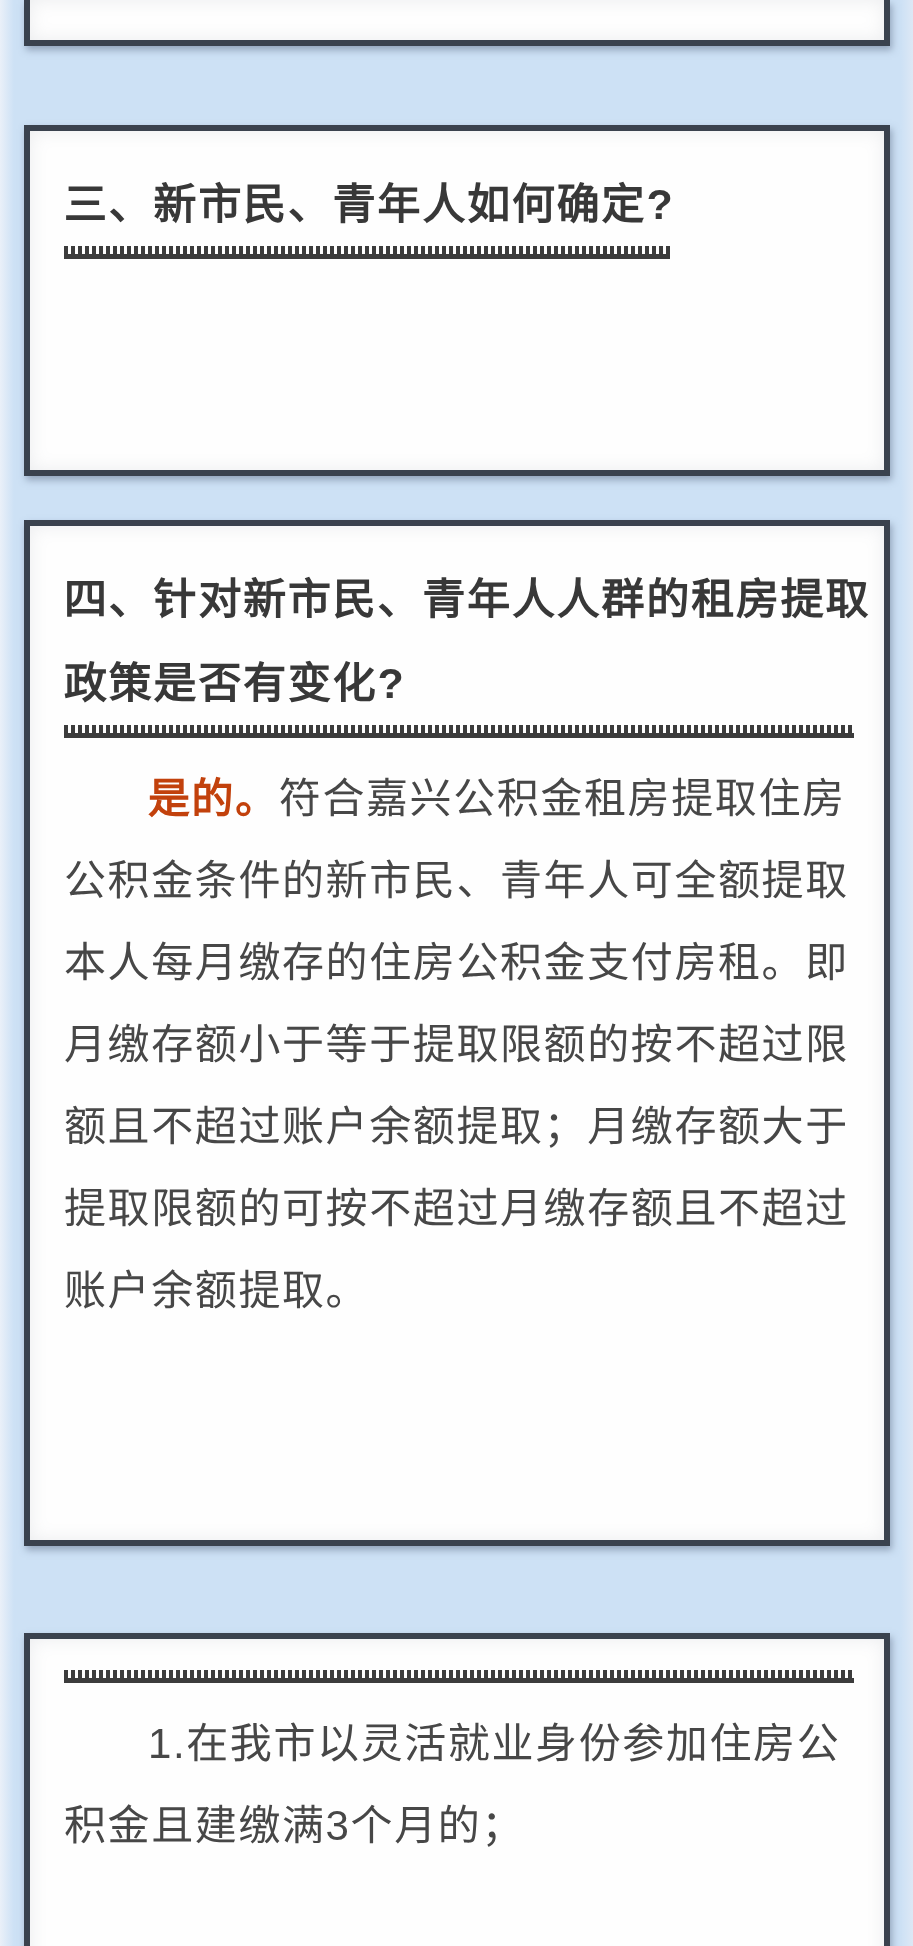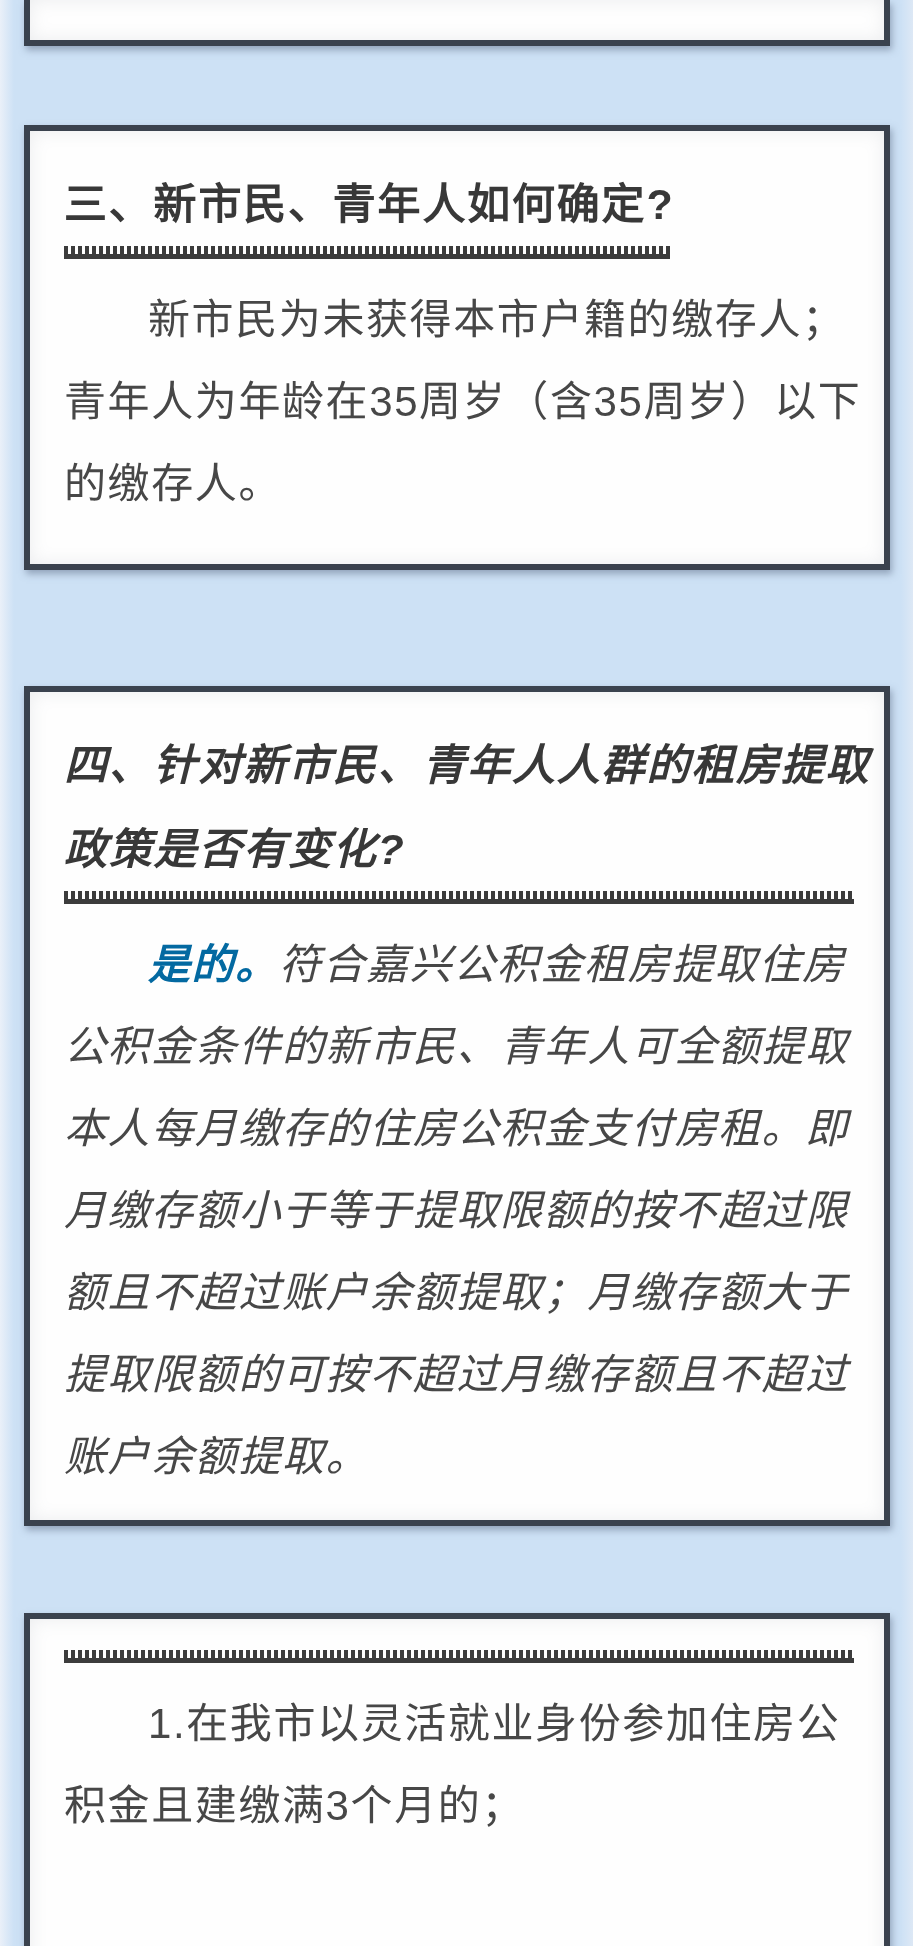--- a/index.html
+++ b/index.html
@@ -22,22 +22,22 @@
     background:#fefefe;
     border:6px solid var(--card-border);
     box-shadow:2px 4px 7px rgba(88,104,130,.5), inset 0 0 18px rgba(120,130,145,.14);
     padding:31px 10px 0 34px;
   }
   .card-partial{
     height:46px;
     border-top:none;
     padding:0;
   }
-  .card-q3{height:445px;margin-top:79px;}
-  .card-q4{height:840px;margin-top:116px;font-style:italic;}
+  .card-q3{height:351px;margin-top:79px;}
+  .card-q4{height:1026px;margin-top:44px;}
   .card-q5{height:507px;margin-top:87px;}
   h2.qa-title{
     margin:0;
     font-size:43px;
     line-height:84px;
     font-weight:700;
     letter-spacing:1.8px;
     color:var(--title-text);
   }
   .title-underline{
@@ -51,31 +51,30 @@
   .title-underline.short{width:606px;}
   p.qa-body{
     margin:20px 0 0 0;
     font-size:42px;
     line-height:82px;
     letter-spacing:1.6px;
     color:var(--body-text);
     text-indent:2em;
     text-align:left;
   }
-  .answer-lead{font-weight:700;color:#0369a1;}
+  .answer-lead{font-weight:700;color:#c2410c;}
 </style>
 </head>
 <body>
 
 <section class="card card-partial"></section>
 
 <section class="card card-q3">
   <h2 class="qa-title">三、新市民、青年人如何确定?</h2>
   <div class="title-underline short"></div>
-  <p class="qa-body"><span class="answer-lead"></span><span>新市民为未获得本市户籍的缴存人；青年人为年龄在35周岁（含35周岁）以下的缴存人。</span></p>
 </section>
 
 <section class="card card-q4">
   <h2 class="qa-title">四、针对新市民、青年人人群的租房提取政策是否有变化?</h2>
   <div class="title-underline"></div>
   <p class="qa-body"><span class="answer-lead">是的。</span><span>符合嘉兴公积金租房提取住房公积金条件的新市民、青年人可全额提取本人每月缴存的住房公积金支付房租。即月缴存额小于等于提取限额的按不超过限额且不超过账户余额提取；月缴存额大于提取限额的可按不超过月缴存额且不超过账户余额提取。</span></p>
 </section>
 
 <section class="card card-q5">
   <div class="title-underline"></div>

